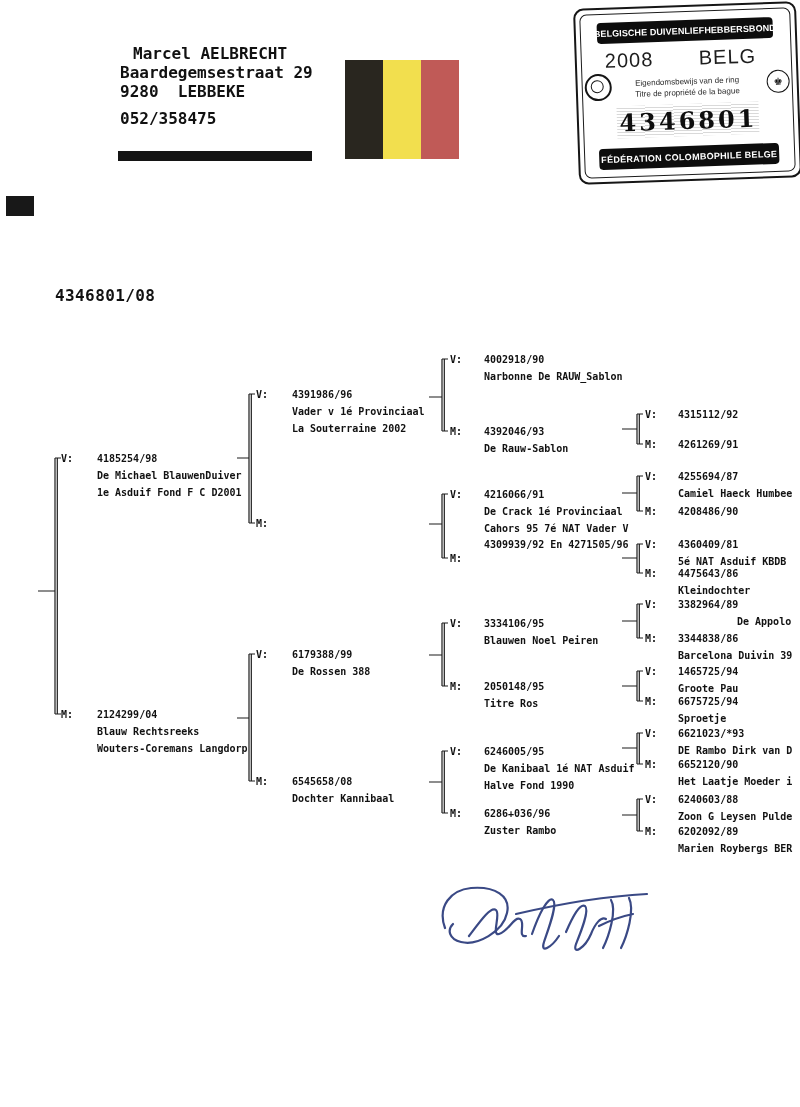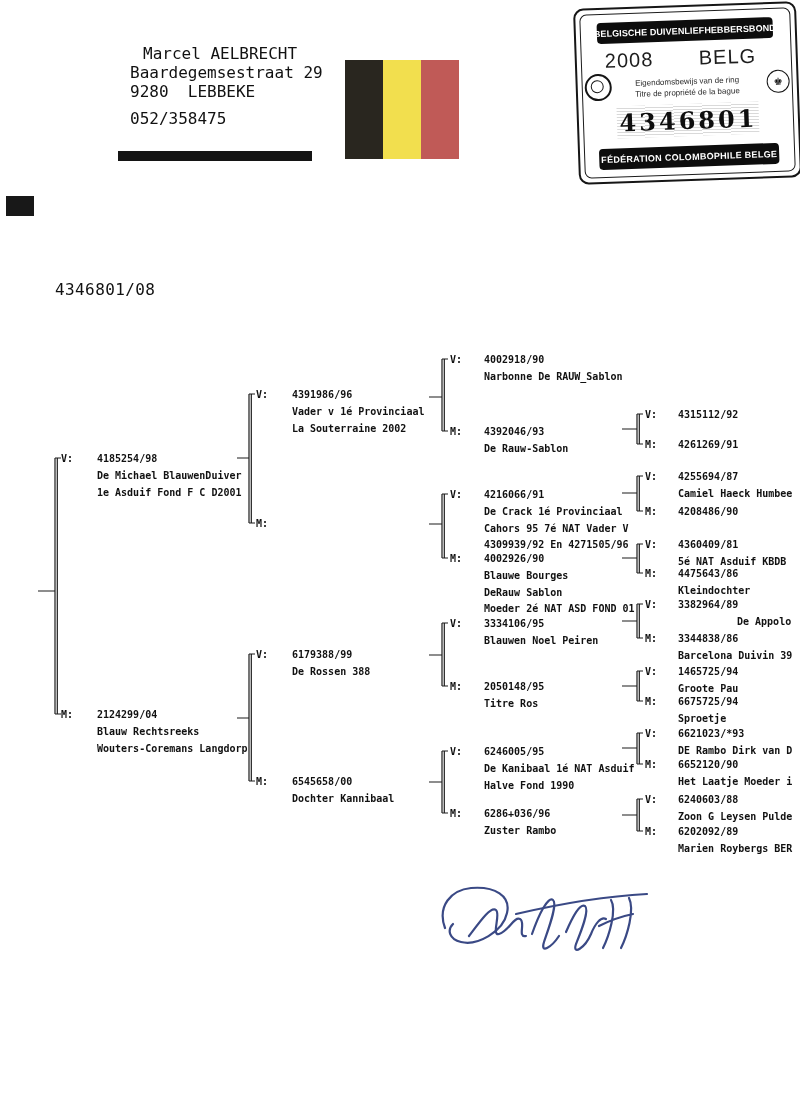--- a/index.html
+++ b/index.html
@@ -1,20 +1,20 @@
 <!DOCTYPE html>
 <html><head>
 <meta charset="utf-8">
 <style>
   html,body{margin:0;padding:0;}
   body{width:800px;height:1107px;background:#ffffff;position:relative;overflow:hidden;
        font-family:"DejaVu Sans Mono",monospace;color:#111;}
   .abs{position:absolute;}
   
-  .sender{left:130px;top:44px;font-size:16px;font-weight:400;line-height:19px;letter-spacing:0;}
+  .sender{left:120px;top:44px;font-size:16px;font-weight:700;line-height:19px;letter-spacing:0;}
   .sender div{white-space:pre;}
   .sender .ind{margin-left:13px;}
   .sender .phone{margin-top:8px;}
   .addr-bar{left:118px;top:151px;width:194px;height:10px;background:#141414;}
   .scan-mark{left:6px;top:196px;width:28px;height:20px;background:#181818;}
   
   .flag{left:345px;top:60px;width:114px;height:99px;display:flex;}
   .flag div{flex:1;}
   
   .stamp{left:576px;top:5px;width:219px;height:172px;border:2px solid #161616;border-radius:10px;
@@ -29,21 +29,21 @@
   .stline{left:0;width:219px;text-align:center;font-size:8px;color:#2a2a2a;}
   .num-hatch{left:38px;top:97px;width:142px;height:32px;
              background:repeating-linear-gradient(0deg,#ffffff 0 2px,#d9d9d9 2px 3px);}
   .stnum{left:0;top:99px;width:219px;text-align:center;font-family:"DejaVu Serif",serif;
          font-size:24px;font-weight:700;letter-spacing:3px;color:#0e0e0e;}
   .seal{border:2px solid #151515;border-radius:50%;}
   .seal-inner{position:absolute;left:4px;top:4px;width:11px;height:11px;border:1.5px solid #151515;border-radius:50%;}
   .crown-circle{left:189px;top:66px;width:21px;height:21px;border:1.5px solid #151515;border-radius:50%;
                 display:flex;align-items:center;justify-content:center;font-size:10px;color:#111;}
   
-  .ptitle{left:55px;top:280px;font-size:16px;font-weight:400;letter-spacing:0.4px;}
+  .ptitle{left:55px;top:286px;font-size:16px;font-weight:700;letter-spacing:0.4px;}
   .node{position:absolute;display:flex;font-size:10px;font-weight:700;line-height:16.8px;}
   .node .role{flex:none;}
   .g1 .role{width:36px;} .g2 .role{width:36px;} .g3 .role{width:34px;} .g4 .role{width:33px;}
   .nlines div{white-space:pre;}
   .nlines .indent{padding-left:59px;text-align:center;}
   svg.tree{left:0;top:0;pointer-events:none;}
   svg.sig{left:415px;top:876px;}
 </style>
 </head>
 <body>
@@ -131,21 +131,21 @@
 <div class="node g2" style="left:256px;top:647px;">
   <span class="role">V:</span>
   <div class="nlines">
     <div>6179388/99</div>
     <div>De Rossen 388</div>
   </div>
 </div>
 <div class="node g2" style="left:256px;top:774px;">
   <span class="role">M:</span>
   <div class="nlines">
-    <div>6545658/00</div>
+    <div>6545658/08</div>
     <div>Dochter Kannibaal</div>
   </div>
 </div>
 
 <div class="node g3" style="left:450px;top:352px;">
   <span class="role">V:</span>
   <div class="nlines">
     <div>4002918/90</div>
     <div>Narbonne De RAUW_Sablon</div>
   </div>
@@ -161,26 +161,20 @@
   <span class="role">V:</span>
   <div class="nlines">
     <div>4216066/91</div>
     <div>De Crack 1é Provinciaal</div>
     <div>Cahors 95 7é NAT Vader V</div>
     <div>4309939/92 En 4271505/96</div>
   </div>
 </div>
 <div class="node g3" style="left:450px;top:551px;">
   <span class="role">M:</span>
-  <div class="nlines">
-    <div>4002926/90</div>
-    <div>Blauwe Bourges</div>
-    <div>DeRauw Sablon</div>
-    <div>Moeder 2é NAT ASD FOND 01</div>
-  </div>
 </div>
 <div class="node g3" style="left:450px;top:616px;">
   <span class="role">V:</span>
   <div class="nlines">
     <div>3334106/95</div>
     <div>Blauwen Noel Peiren</div>
   </div>
 </div>
 <div class="node g3" style="left:450px;top:679px;">
   <span class="role">M:</span>

